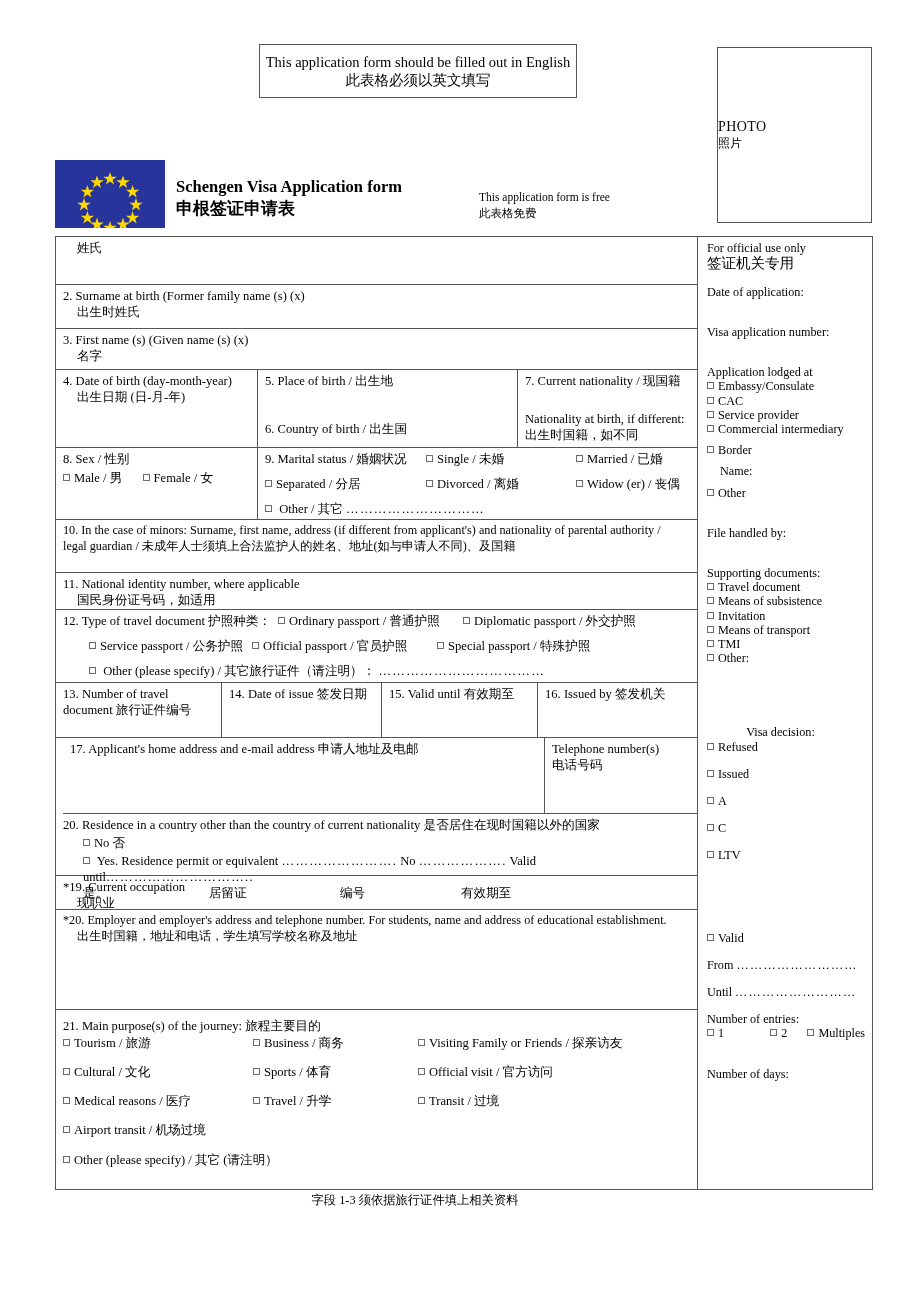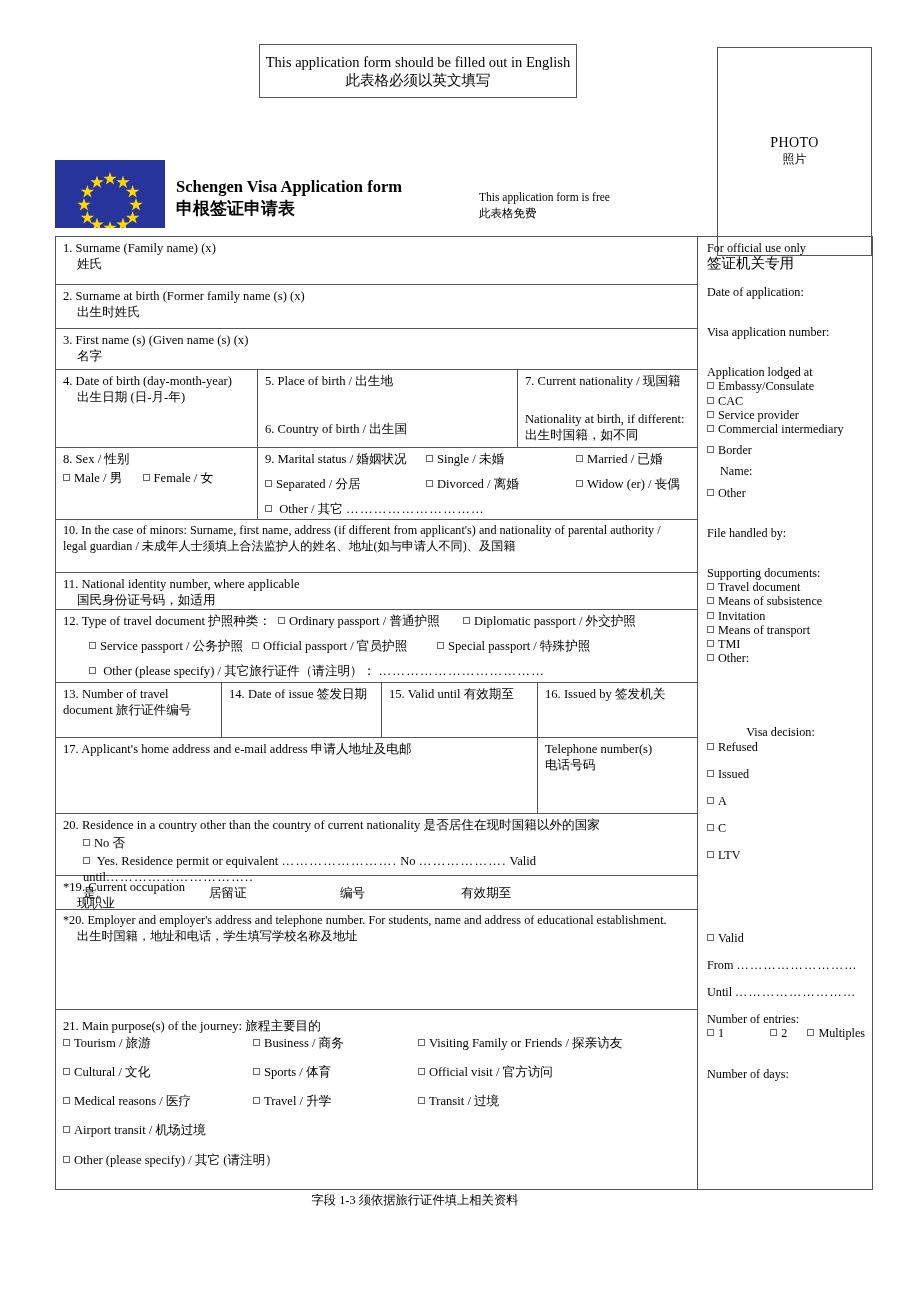--- a/index.html
+++ b/index.html
@@ -36,26 +36,25 @@
   }
   .notice-en { font-size: 14.5px; }
   .notice-zh { font-size: 14.5px; }
 
   
   .photo-box {
     position: absolute;
     left: 717px;
     top: 47px;
     width: 155px;
-    height: 209px;
+    height: 176px;
     border: 1px solid #555;
     box-sizing: border-box;
     display: flex;
     flex-direction: column;
-    align-items: center;
     justify-content: center;
   }
   .photo-en { font-size: 14px; letter-spacing: .4px; }
   .photo-zh { font-size: 12px; }
 
   
   .eu-flag {
     position: absolute;
     left: 55px;
     top: 160px;
@@ -215,21 +214,20 @@
   <div class="free-note">
     <div>This application form is free</div>
     <div>此表格免费</div>
   </div>
 
   <div class="form-frame">
 
     <div class="left-col">
 
       <div class="row" style="height:48px;">
-        <div class="lbl">1. Surname (Family name) (x)</div>
         <div class="lbl indent">姓氏</div>
       </div>
 
       <div class="row" style="height:44px;">
         <div class="lbl">2. Surname at birth (Former family name (s) (x)</div>
         <div class="lbl indent">出生时姓氏</div>
       </div>
 
       <div class="row" style="height:41px;">
         <div class="lbl">3. First name (s) (Given name (s) (x)</div>
@@ -314,21 +312,21 @@
           <div class="lbl">14. Date of issue 签发日期</div>
         </div>
         <div class="cell" style="left:325px; width:156px;">
           <div class="lbl">15. Valid until 有效期至</div>
         </div>
         <div class="cell" style="left:481px; right:0;">
           <div class="lbl">16. Issued by 签发机关</div>
         </div>
       </div>
 
-      <div class="row" style="height:76px;">
+      <div class="row" style="height:76px;margin-left:7px;">
         <div class="lbl">17. Applicant's home address and e-mail address 申请人地址及电邮</div>
         <div class="cell" style="left:481px; right:0;">
           <div class="lbl">Telephone number(s)</div>
           <div class="lbl">电话号码</div>
         </div>
       </div>
 
       <div class="row" style="height:62px;">
         <div class="lbl">20. Residence in a country other than the country of current nationality 是否居住在现时国籍以外的国家</div>
         <div class="lbl" style="padding-left:20px; margin-top:2px;">

